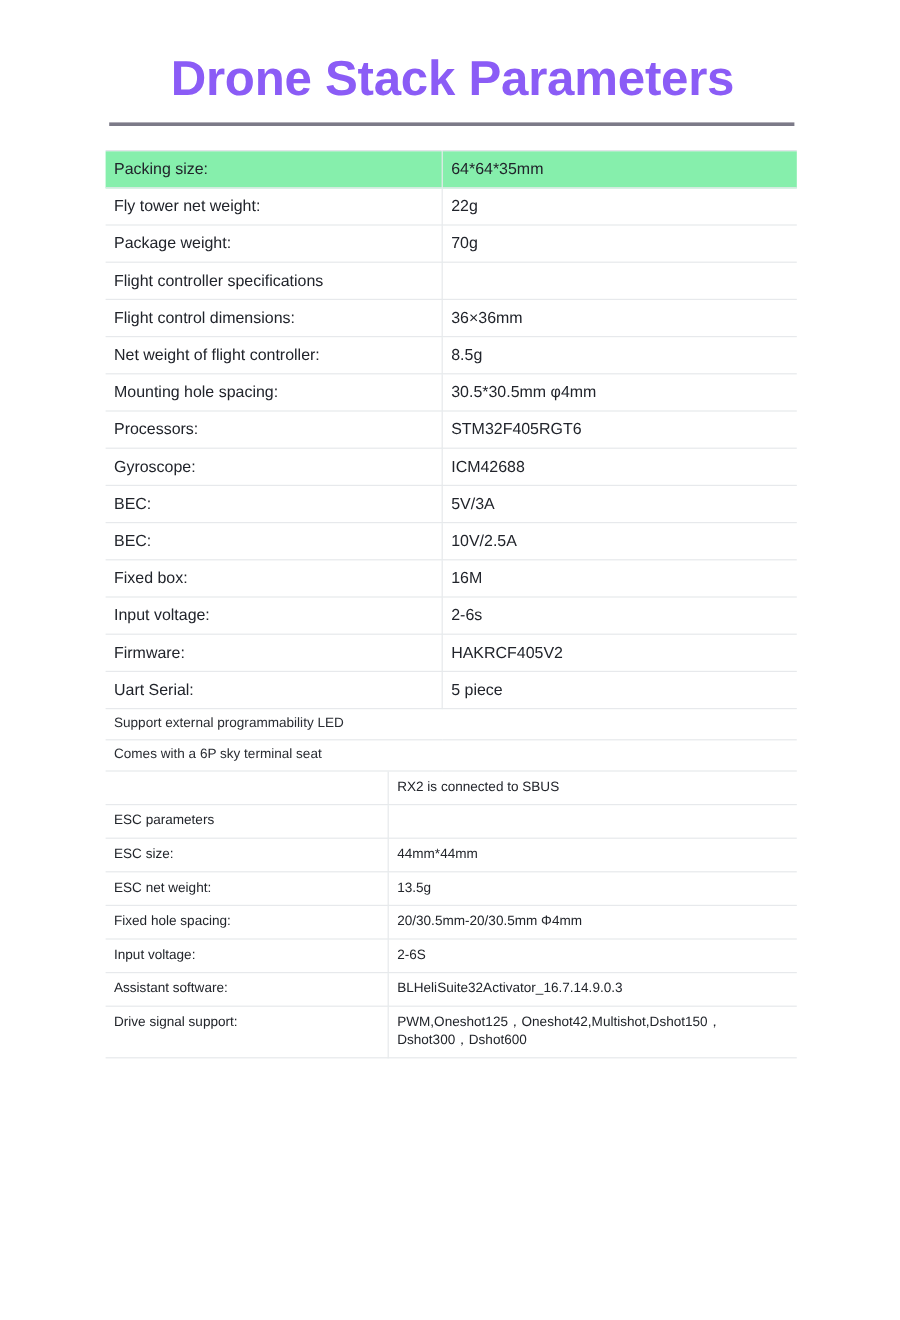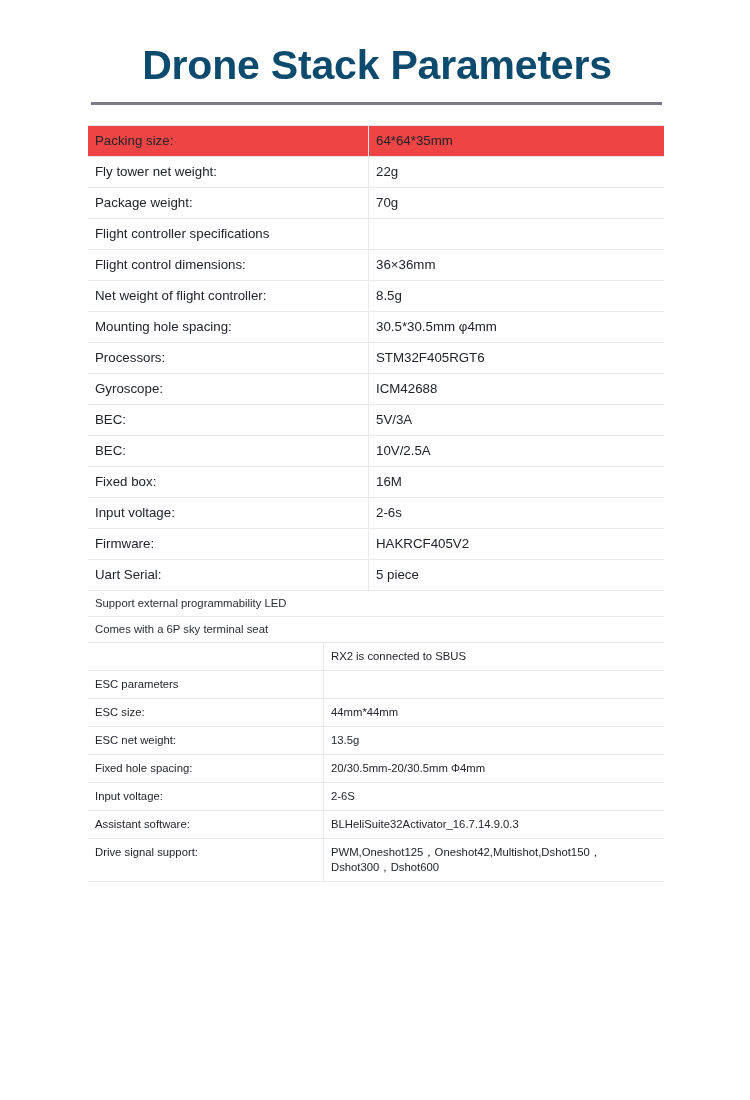--- a/index.html
+++ b/index.html
@@ -21,21 +21,21 @@
     box-sizing: border-box;
   }
   .title {
     position: absolute;
     left: 91px;
     top: 40px;
     width: 572px;
     font-size: 41px;
     font-weight: bold;
     letter-spacing: -0.2px;
-    color: #0c4a6e;
+    color: #8b5cf6;
     text-align: center;
     line-height: 50px;
     white-space: nowrap;
   }
   .title-rule {
     position: absolute;
     left: 91px;
     top: 102px;
     width: 571px;
     height: 3px;
@@ -63,21 +63,21 @@
     padding: 6px 8px 6px 7px;
     height: 18px;
     vertical-align: middle;
     line-height: 18px;
   }
   .tbl-a td.k {
     width: 265px;
     border-right: 1px solid #e7e9ec;
   }
   .tbl-a tr.shaded td {
-    background: #ef4444;
+    background: #86efac;
   }
   .tbl-a tr.full td {
     border-right: none;
     font-size: 11.3px;
     padding-top: 5px;
     padding-bottom: 5px;
     height: 15px;
     line-height: 15px;
     color: #2a2d33;
   }

